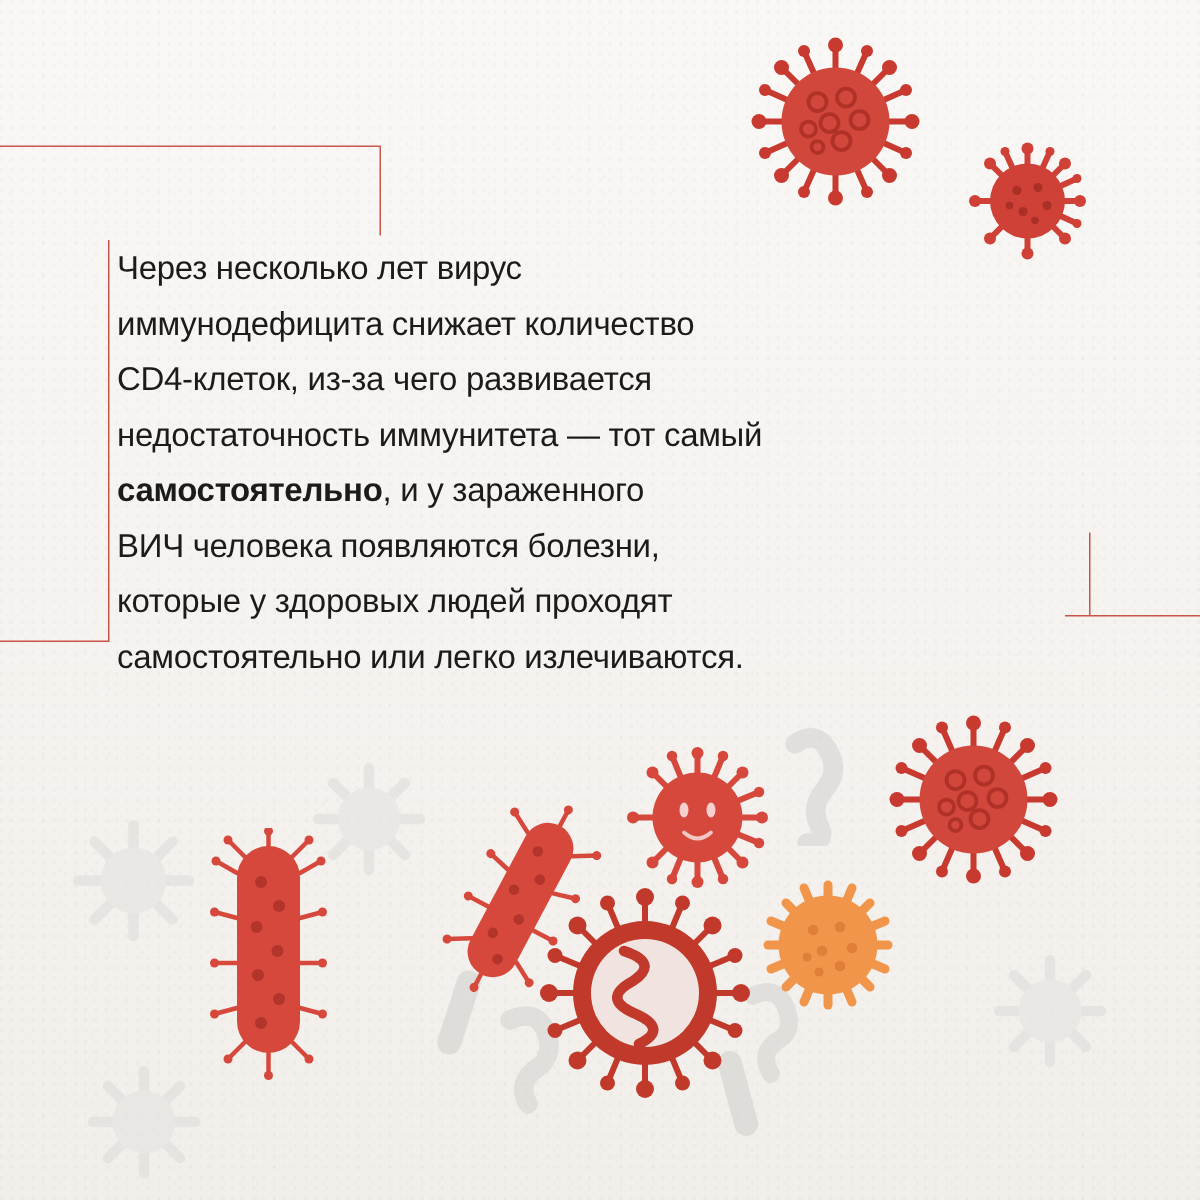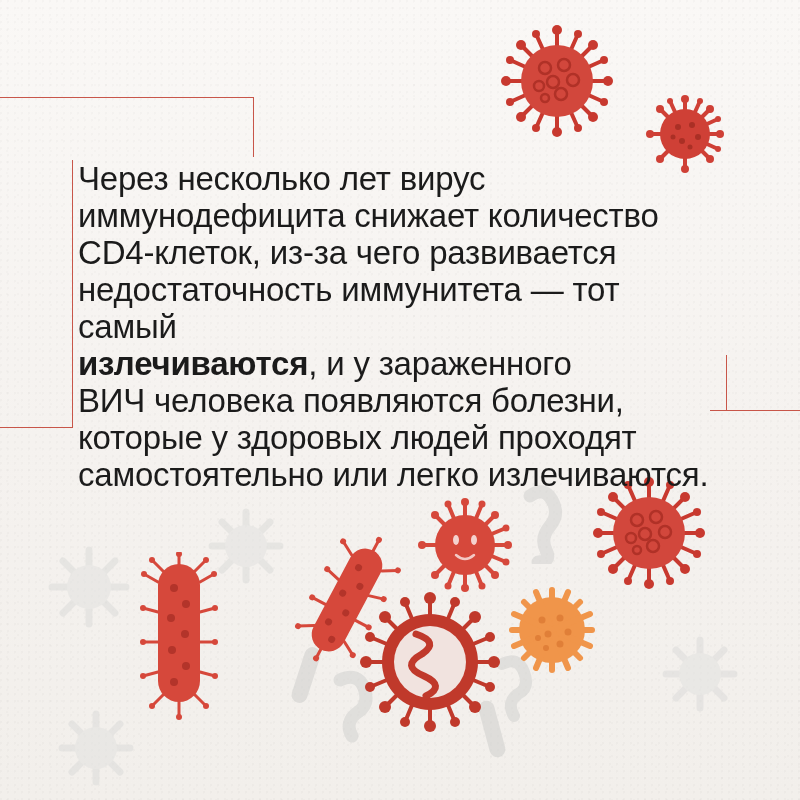--- a/index.html
+++ b/index.html
@@ -38,21 +38,21 @@
 
   
   #text-block {
     position: absolute;
     left: 78px;
     top: 160px;
     width: 640px;
   }
   #headline {
     margin: 0;
-    font-size: 33px;
+    font-size: 22px;
     line-height: 37px;
     letter-spacing: -0.2px;
     color: #1b1b1b;
     font-weight: 400;
     white-space: pre-wrap;
   }
   #headline .bold { font-weight: 700; }
 
   
   #art { position: absolute; inset: 0; }
@@ -482,19 +482,19 @@
       <circle cx="78" cy="78" r="36" fill="#f5f2ef" opacity=".92"></circle>
       <path d="M64 50 q24 8 6 20 q-22 12 2 22 q22 10 2 20" stroke="#c0392b" stroke-width="7" fill="none" stroke-linecap="round"></path>
     </svg>
   </div>
 
   <div id="text-block">
     <p id="headline"><span>Через несколько лет вирус
 иммунодефицита снижает количество
 CD4-клеток, из-за чего развивается
 недостаточность иммунитета — тот самый
-</span><span class="bold">излечиваются</span><span>, и у зараженного
+</span><span class="bold">самостоятельно</span><span>, и у зараженного
 ВИЧ человека появляются болезни,
 которые у здоровых людей проходят
 самостоятельно или легко излечиваются.</span></p>
   </div>
 
 </div>
 
 </body></html>

